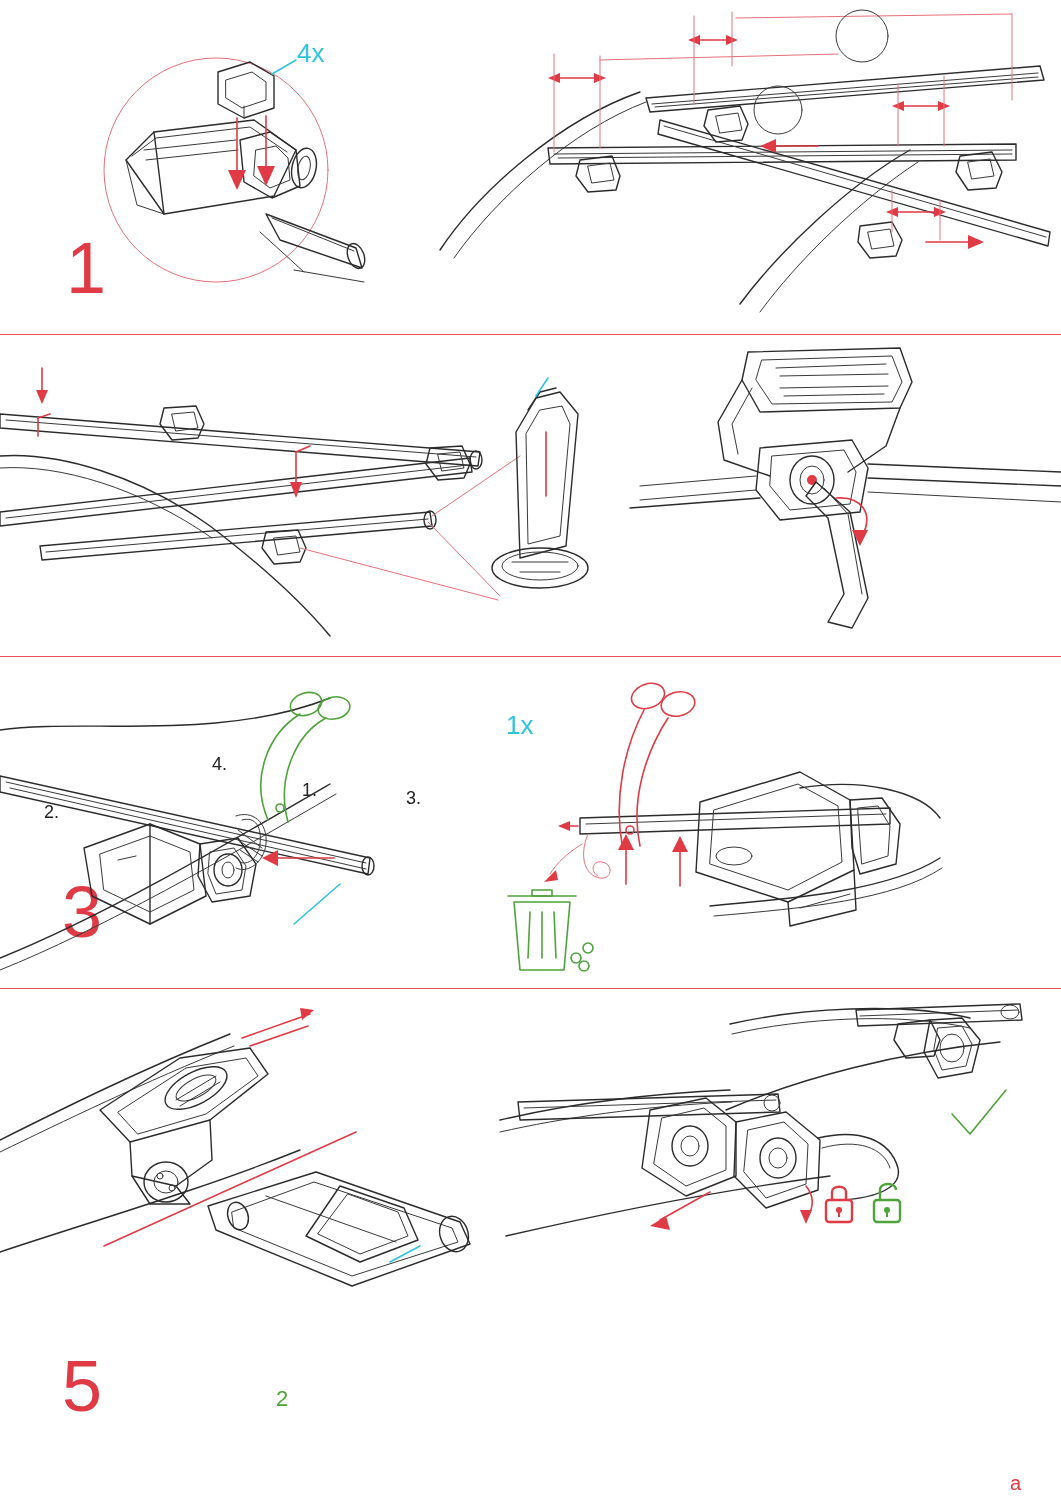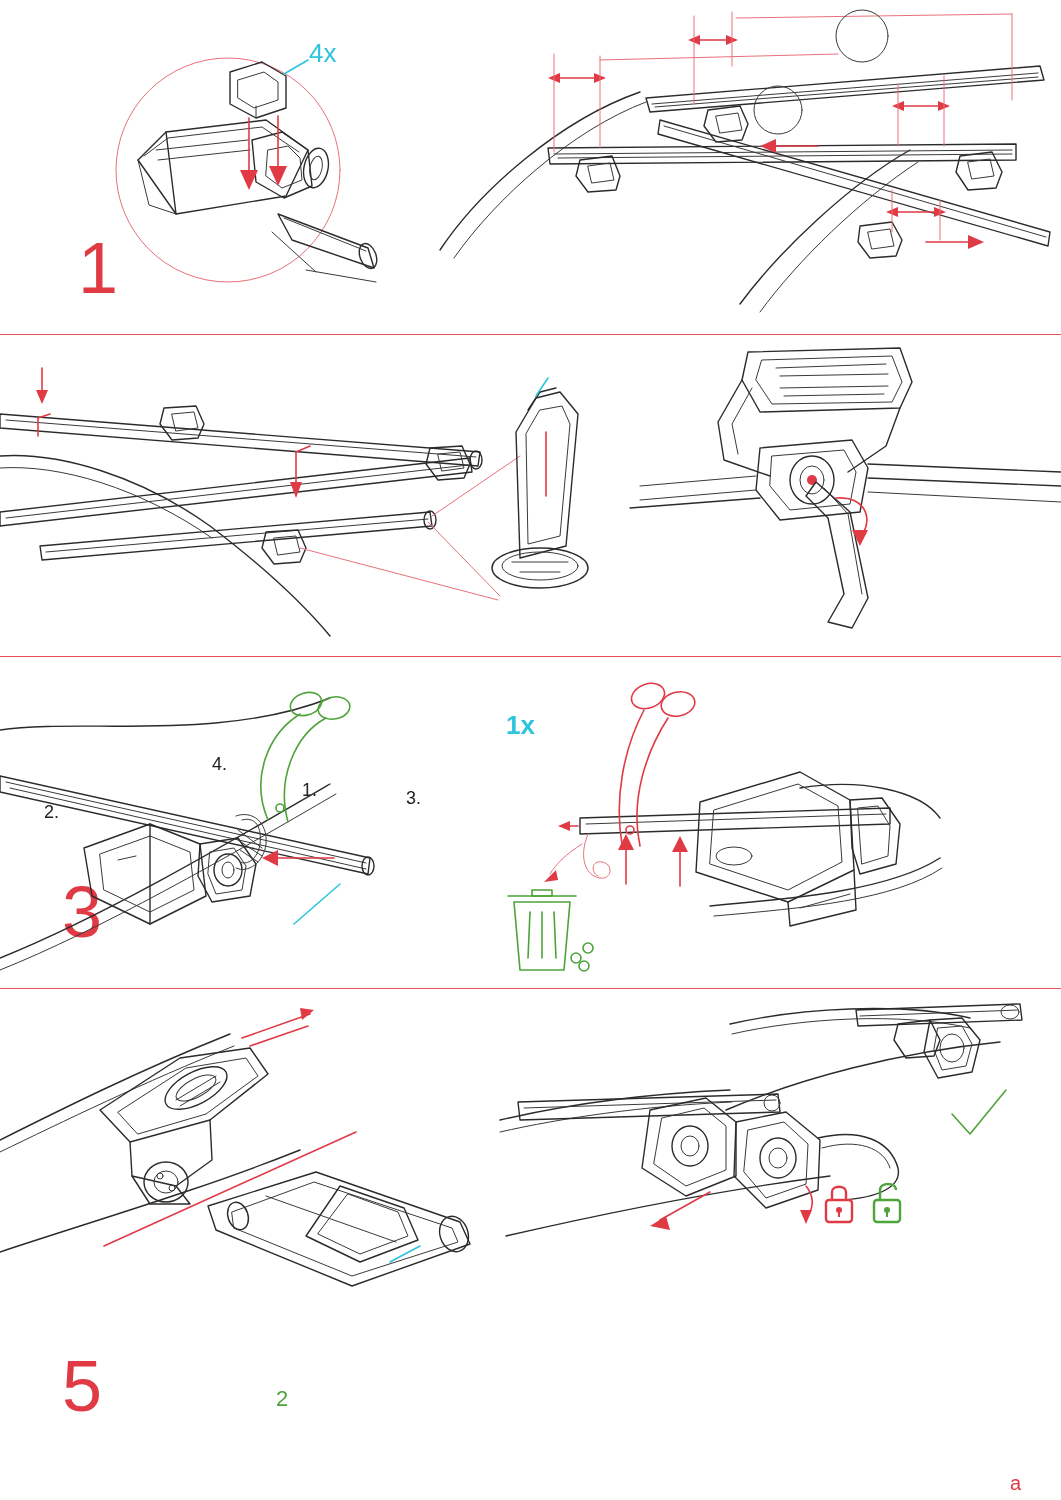--- a/index.html
+++ b/index.html
@@ -39,21 +39,21 @@
 </style>
 </head>
 <body>
 
 <div class="sheet">
 
   <div class="hr" style="top:334px;"></div>
   <div class="hr" style="top:656px;"></div>
   <div class="hr" style="top:988px;"></div>
 
-  <div class="panel" style="left:16px;top:0;width:440px;height:334px;text-align:right;">
+  <div class="panel" style="left:4px;top:0;width:440px;height:334px;text-align:right;">
     <svg width="440" height="334" viewBox="0 0 440 334">
 
       <circle cx="212" cy="170" r="112" class="ln-redthin" stroke="#e03a45" stroke-width="1.6"></circle>
 
       <path class="ln" d="M122 160 L150 132 L250 120 L292 150 L270 196 L160 214 Z"></path>
       <path class="ln-thin" d="M128 156 L152 138 L246 127 L283 152"></path>
       <path class="ln" d="M150 132 L160 214"></path>
       <path class="ln-thin" d="M122 160 L133 205 L160 214"></path>
       <path class="ln-thin" d="M140 150 L232 140"></path>
       <path class="ln-thin" d="M142 160 L234 150"></path>
@@ -199,21 +199,21 @@
       <ellipse cx="540" cy="230" rx="38" ry="14" class="ln-thin"></ellipse>
       <path class="ln-thin" d="M512 226 L568 226"></path>
       <path class="ln-thin" d="M520 236 L560 236"></path>
 
       <path class="ln-cyan" d="M536 60 L548 42"></path>
     </svg>
     <div class="lbl lbl-black" style="left:44px;top:466px;font-size:18px;">2.</div>
     <div class="lbl lbl-black" style="left:302px;top:444px;font-size:18px;">1.</div>
     <div class="lbl lbl-black" style="left:406px;top:452px;font-size:18px;">3.</div>
     <div class="lbl lbl-black" style="left:212px;top:418px;font-size:18px;">4.</div>
-    <div class="lbl lbl-cyan" style="left:506px;top:374px;font-weight:bold;">1x</div>
+    <div class="lbl lbl-cyan" style="left:506px;top:374px;">1x</div>
     <div class="step-num" style="left:62px;top:540px;">3</div>
   </div>
 
   <div class="panel" style="left:600px;top:336px;width:461px;height:320px;">
     <svg width="461" height="320" viewBox="0 0 461 320">
 
       <path class="ln" d="M148 16 L300 12 L312 46 L300 72 L160 76 L142 44 Z"></path>
       <path class="ln-thin" d="M162 24 L292 20 L302 46 L292 66 L172 68 L156 44 Z"></path>
       <path class="ln-thin" d="M176 32 L286 28"></path>
       <path class="ln-thin" d="M180 40 L288 38"></path>

